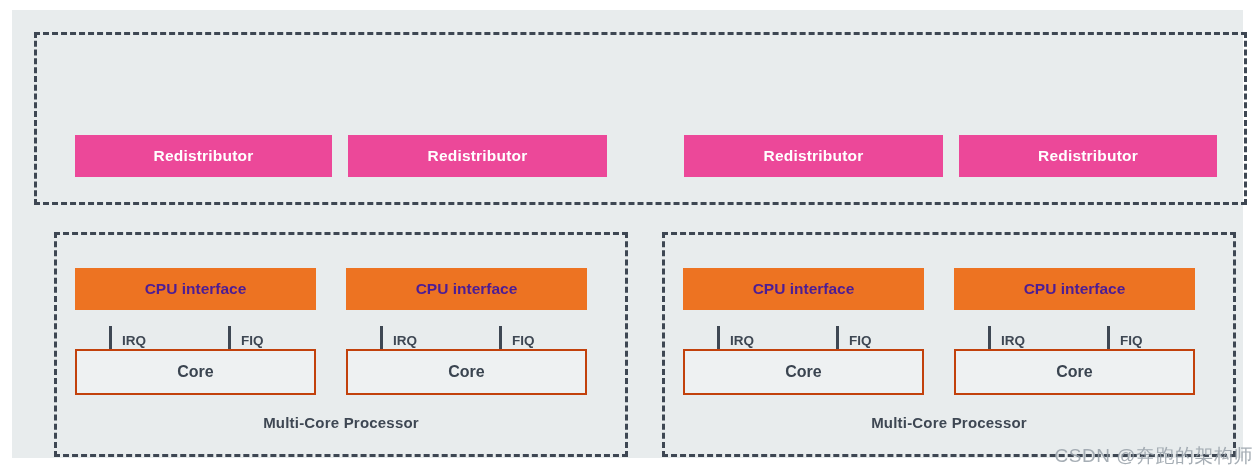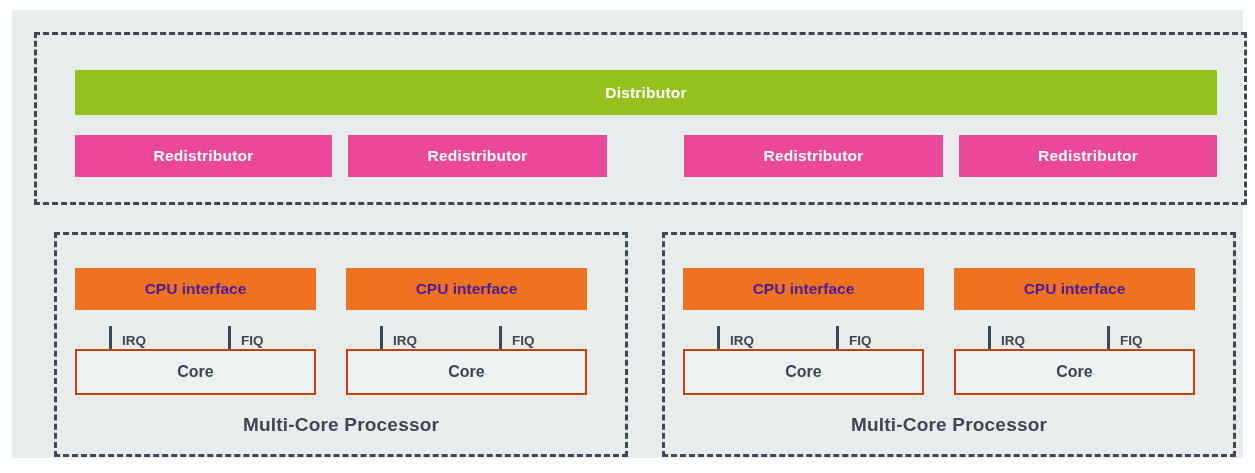--- a/index.html
+++ b/index.html
@@ -48,36 +48,35 @@
     margin-left:5px; margin-top:7px; font-size:13.5px; font-weight:700; color:#3e4753;
   }
   .core {
     position:absolute; left:0; top:81px; width:100%; height:46px;
     background:#eef1f2; border:2px solid #c2410c;
     display:flex; align-items:center; justify-content:center;
     color:#3a4450; font-size:16px; font-weight:700;
   }
   .proc-label {
     position:absolute; left:0; top:179px; width:100%; text-align:center;
-    color:#3e4753; font-size:19px; font-weight:700; letter-spacing:0.2px;
+    color:#3e4753; font-size:15px; font-weight:700; letter-spacing:0.2px;
   }
   .watermark {
     position:absolute; right:2px; bottom:4px;
     color:rgba(150,160,168,0.85); font-size:19px; letter-spacing:0.5px;
     white-space:nowrap;
   }
 </style>
 </head>
 <body>
 
 <div class="stage">
   <div class="panel">
 
     <div class="dashed-box top-dashed"></div>
-    <div class="bar distributor">Distributor</div>
     <div class="bar redistributor r0">Redistributor</div>
     <div class="bar redistributor r1">Redistributor</div>
     <div class="bar redistributor r2">Redistributor</div>
     <div class="bar redistributor r3">Redistributor</div>
 
     <div class="dashed-box proc-box proc-left">
       <div class="unit u0">
         <div class="cpu-bar">CPU interface</div>
         <div class="arrow-zone">
           <div class="arrow-wrap a-irq">
@@ -159,13 +158,14 @@
             <span class="arrow-label">FIQ</span>
           </div>
         </div>
         <div class="core">Core</div>
       </div>
       <div class="proc-label">Multi-Core Processor</div>
     </div>
 
   </div>
 
+  <div class="watermark">CSDN @奔跑的架构师</div>
 </div>
 
 </body></html>

